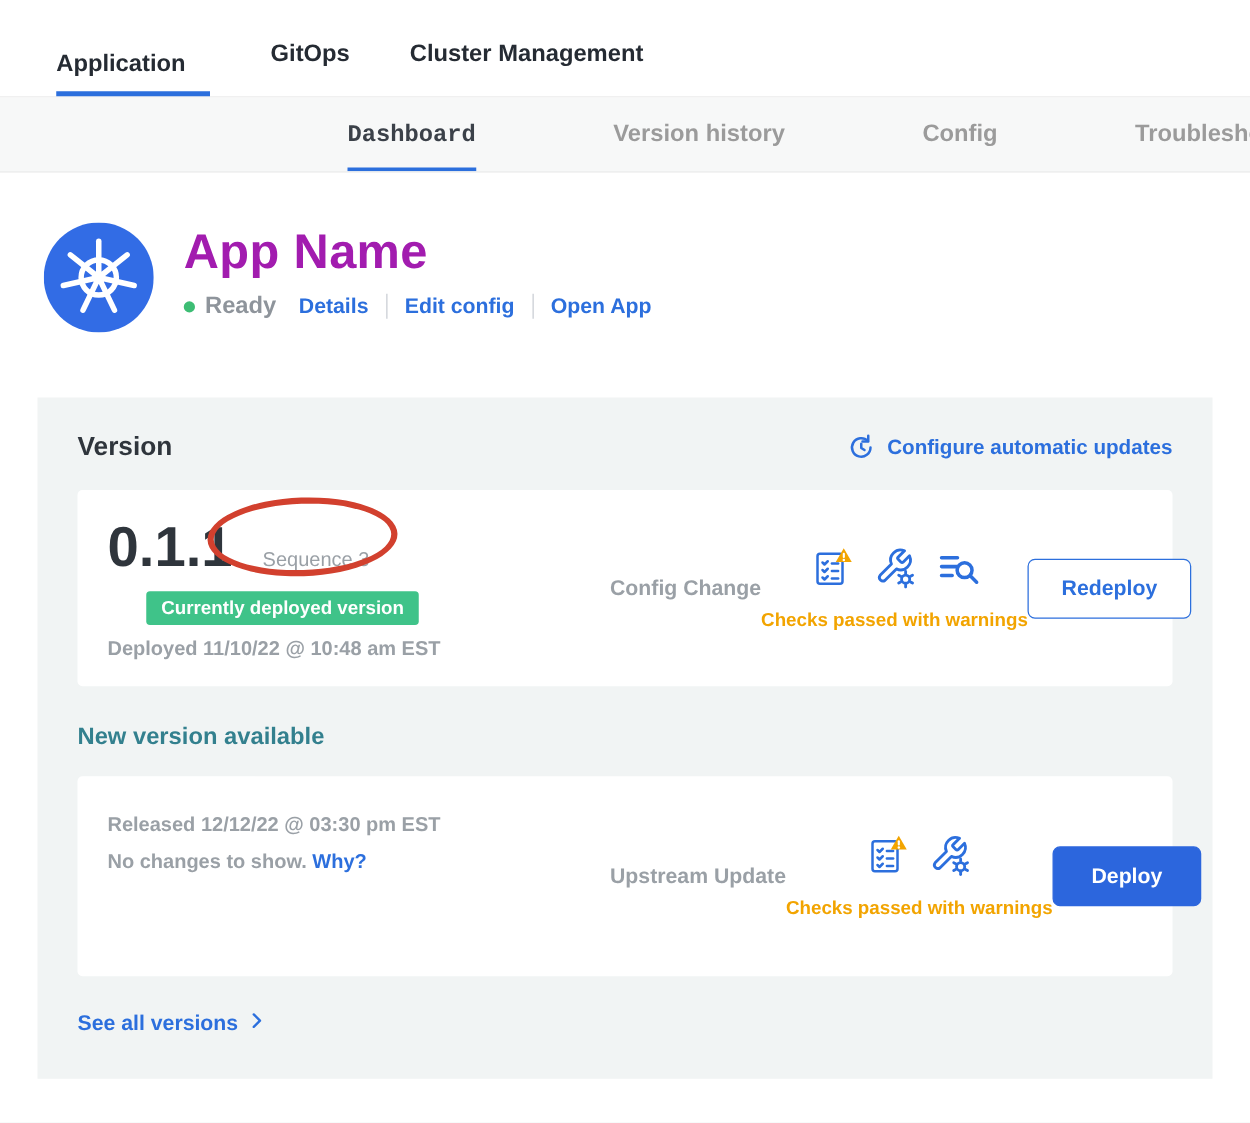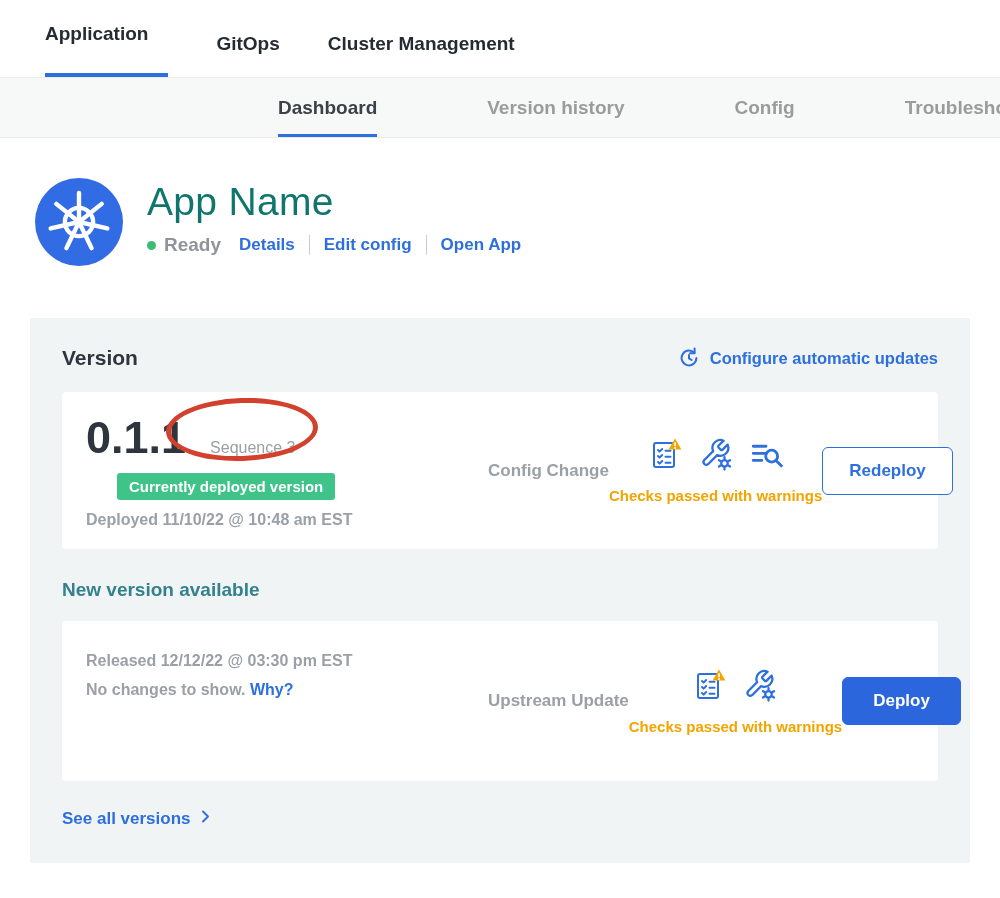--- a/index.html
+++ b/index.html
@@ -13,36 +13,36 @@
   
   .top-nav {
     display:flex; align-items:flex-end; gap:48px;
     height:78px; padding-left:45px;
     border-bottom:1px solid #ececec; background:#fff;
   }
   .top-tab {
     font-size:19px; font-weight:700; color:#252b33;
     padding-bottom:22px; cursor:pointer; white-space:nowrap;
   }
-  .top-tab.active { border-bottom:4px solid #2c6fdd; padding-bottom:28px; padding-right:20px; }
+  .top-tab.active { border-bottom:4px solid #2c6fdd; padding-bottom:10px; padding-right:20px; }
   
   .sub-nav {
     height:60px; background:#f7f8f8; border-bottom:1px solid #ececec;
     display:flex; gap:110px; padding-left:278px; overflow:hidden;
   }
   .sub-tab {
     display:flex; align-items:center; height:100%;
     font-size:19px; font-weight:700; color:#9b9b9b;
     cursor:pointer; white-space:nowrap;
   }
-  .sub-tab.active { color:#3b4149; border-bottom:3px solid #2c6fdd; padding-top:3px; }
+  .sub-tab.active { color:#3b4149; border-bottom:3px solid #2c6fdd; padding-top:3px;font-family:Liberation Mono, monospace; }
   
   .app-header { display:flex; align-items:flex-start; gap:24px; padding:40px 0 0 35px; }
   .k8s-logo { width:88px; height:88px; flex:none; }
-  .app-title { font-size:39px; font-weight:400; color:#0f766e; margin:2px 0 10px; letter-spacing:0.3px; }
+  .app-title { font-size:39px; font-weight:700; color:#a21caf; margin:2px 0 10px; letter-spacing:0.3px; }
   .status-row { display:flex; align-items:center; }
   .status-dot { width:9px; height:9px; border-radius:50%; background:#3dbd74; margin-right:8px; flex:none; }
   .status-text { color:#8e949b; font-weight:700; font-size:19px; margin-right:18px; }
   .hlink { color:#2c6fdd; font-weight:700; font-size:17px; text-decoration:none; cursor:pointer; }
   .vdiv { width:1px; height:20px; background:#c9cdd4; margin:0 14px; }
   
   .version-panel { margin:52px 30px 0; background:#f1f4f4; padding:28px 32px 34px; }
   .panel-head { display:flex; align-items:center; justify-content:space-between; }
   .panel-title { font-size:21px; font-weight:700; color:#2f353c; margin:0; }
   .panel-actions { display:flex; align-items:center; gap:36px; }

